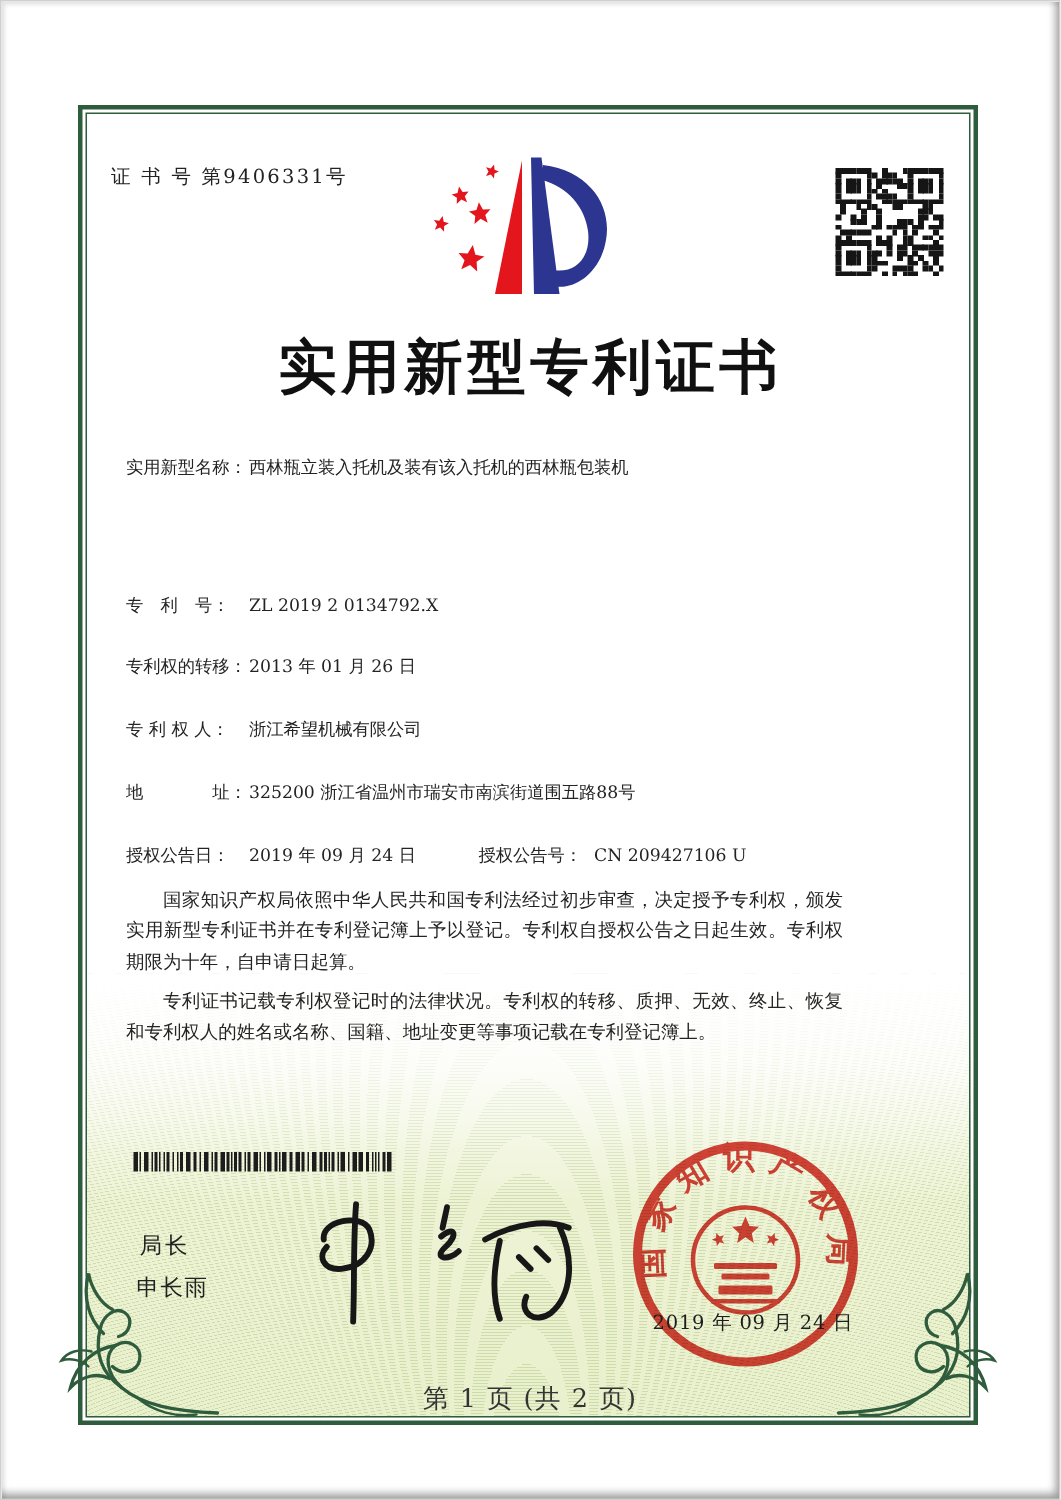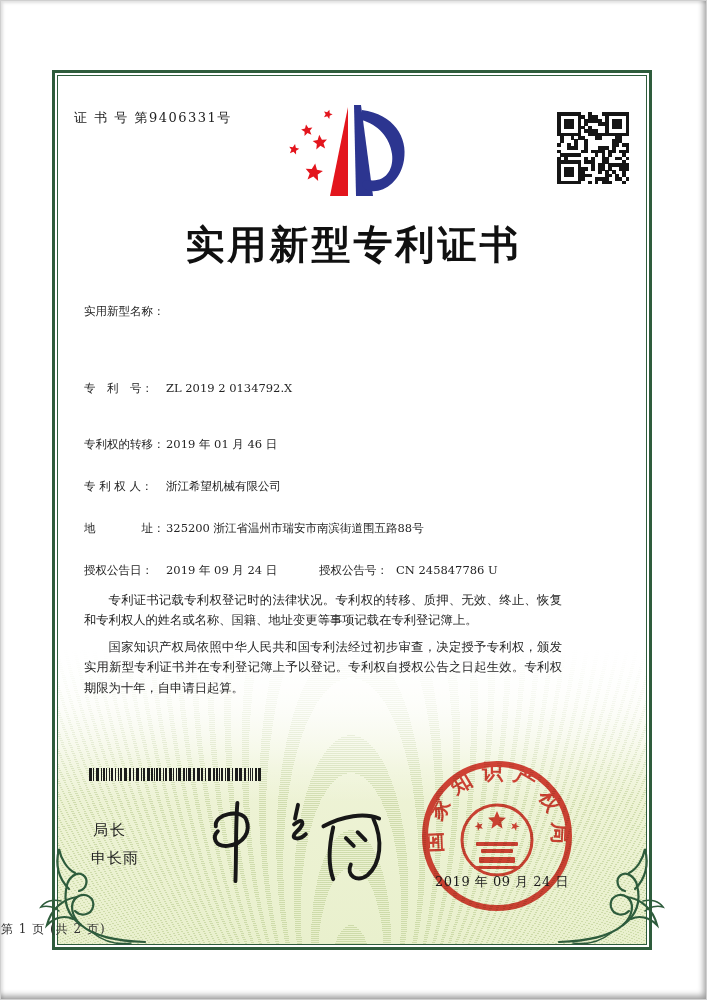--- a/index.html
+++ b/index.html
@@ -38,21 +38,21 @@
   .row .val2{position:absolute;left:312px;top:0;}
   .paras{position:absolute;left:83px;top:589px;width:478px;}
   .paras p{margin:0 0 6px 0;font-size:12.3px;line-height:20.4px;text-indent:2em;text-align:justify;color:#242424;}
   .barcode{position:absolute;left:88px;top:767px;width:178px;height:13px;display:flex;}
   .barcode i{display:block;height:100%;background:#1c1c1c;flex:none;}
   .director-title{position:absolute;left:92px;top:820px;font-size:15px;letter-spacing:2px;color:#222;}
   .director-name{position:absolute;left:90px;top:848px;font-size:15px;letter-spacing:1px;color:#222;}
   .signature{position:absolute;left:198px;top:796px;width:198px;height:88px;}
   .seal{position:absolute;left:418px;top:757px;width:156px;height:156px;mix-blend-mode:multiply;opacity:0.95;}
   .seal-date{position:absolute;left:428px;top:872px;width:146px;text-align:center;font-size:13px;letter-spacing:0.5px;color:#1d1d1d;white-space:nowrap;}
-  .footer{position:absolute;left:0;top:920px;width:100%;font-size:12px;letter-spacing:1px;color:#333;}
+  .footer{position:absolute;left:0;top:920px;width:100%;text-align:center;font-size:17px;letter-spacing:1px;color:#333;}
   .flourish{position:absolute;width:108px;height:112px;}
   .flourish.right{left:556px;top:842px;}
   .flourish.left{left:38px;top:842px;transform:scaleX(-1);}
 </style>
 </head>
 <body>
 
 <div class="page">
 
   <div class="waves"></div>
@@ -309,47 +309,48 @@
       <i style="left: 44.57px; top: 68.57px; width: 3.73px; height: 3.73px;"></i>
       <i style="left: 48px; top: 68.57px; width: 3.73px; height: 3.73px;"></i>
       <i style="left: 51.43px; top: 68.57px; width: 3.73px; height: 3.73px;"></i>
       <i style="left: 65.14px; top: 68.57px; width: 3.73px; height: 3.73px;"></i>
     </div>
 
   <div class="title">实用新型专利证书</div>
 
   <div class="row" style="top:303px">
     <span>实用新型名称：</span>
-  </div>
-  <div class="row" style="top:380px">
+    <span class="val">西林瓶立装入托机及装有该入托机的西林瓶包装机</span>
+  </div>
+  <div class="row" style="top:395px">
     <span>专　利　号：</span>
     <span class="val">ZL 2019 2 0134792.X</span>
   </div>
   <div class="row" style="top:436px">
     <span>专利权的转移：</span>
-    <span class="val">2019 年 01 月 46 日</span>
+    <span class="val">2013 年 01 月 26 日</span>
   </div>
   <div class="row" style="top:478px">
     <span>专 利 权 人：</span>
     <span class="val">浙江希望机械有限公司</span>
   </div>
   <div class="row" style="top:520px">
     <span>地　　　　址：</span>
     <span class="val">325200 浙江省温州市瑞安市南滨街道围五路88号</span>
   </div>
   <div class="row" style="top:562px">
     <span>授权公告日：</span>
     <span class="val">2019 年 09 月 24 日</span>
     <span class="lbl2">授权公告号：</span>
-    <span class="val2">CN 245847786 U</span>
+    <span class="val2">CN 209427106 U</span>
   </div>
 
   <div class="paras">
+    <p>国家知识产权局依照中华人民共和国专利法经过初步审查，决定授予专利权，颁发实用新型专利证书并在专利登记簿上予以登记。专利权自授权公告之日起生效。专利权期限为十年，自申请日起算。</p>
     <p>专利证书记载专利权登记时的法律状况。专利权的转移、质押、无效、终止、恢复和专利权人的姓名或名称、国籍、地址变更等事项记载在专利登记簿上。</p>
-    <p>国家知识产权局依照中华人民共和国专利法经过初步审查，决定授予专利权，颁发实用新型专利证书并在专利登记簿上予以登记。专利权自授权公告之日起生效。专利权期限为十年，自申请日起算。</p>
   </div>
 
   <div class="barcode">
       <i style="width: 3px; margin-right: 1px;"></i>
       <i style="width: 1px; margin-right: 2px;"></i>
       <i style="width: 3px; margin-right: 2px;"></i>
       <i style="width: 1px; margin-right: 1px;"></i>
       <i style="width: 2px; margin-right: 1px;"></i>
       <i style="width: 1px; margin-right: 2px;"></i>
       <i style="width: 1px; margin-right: 1px;"></i>

